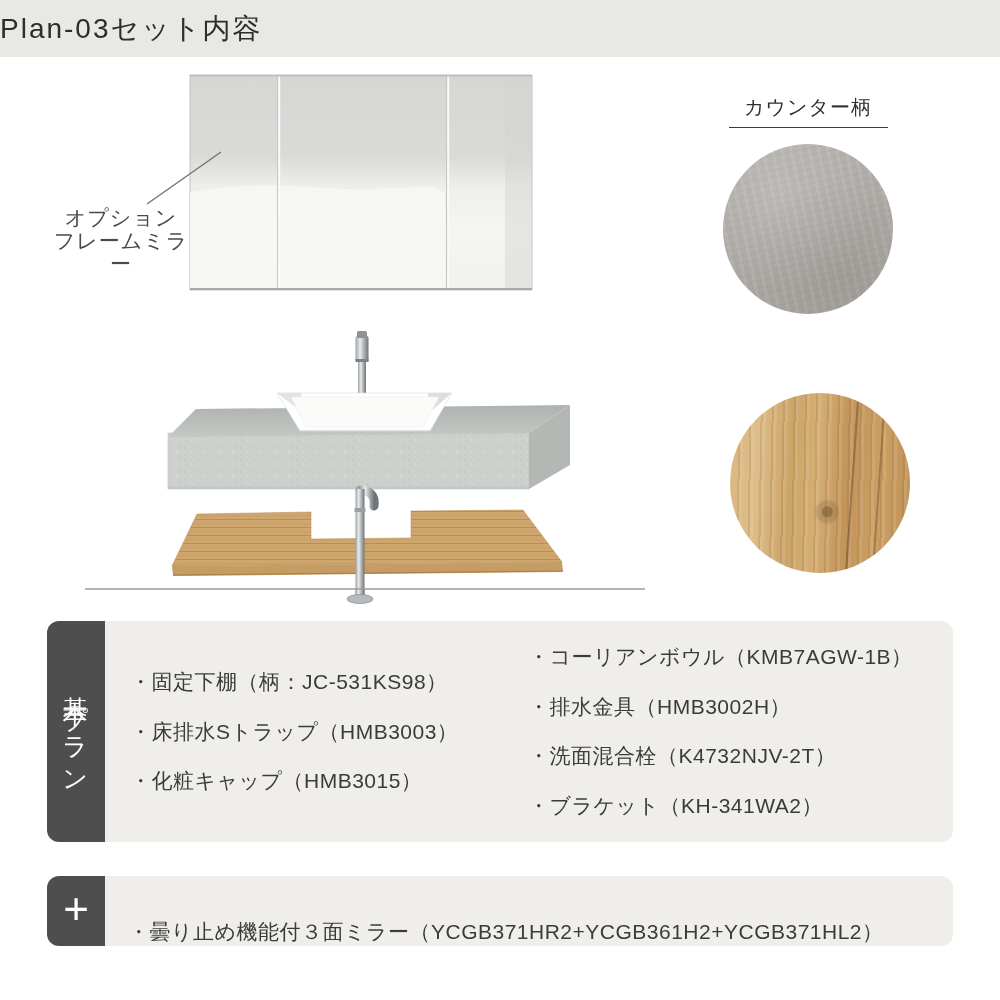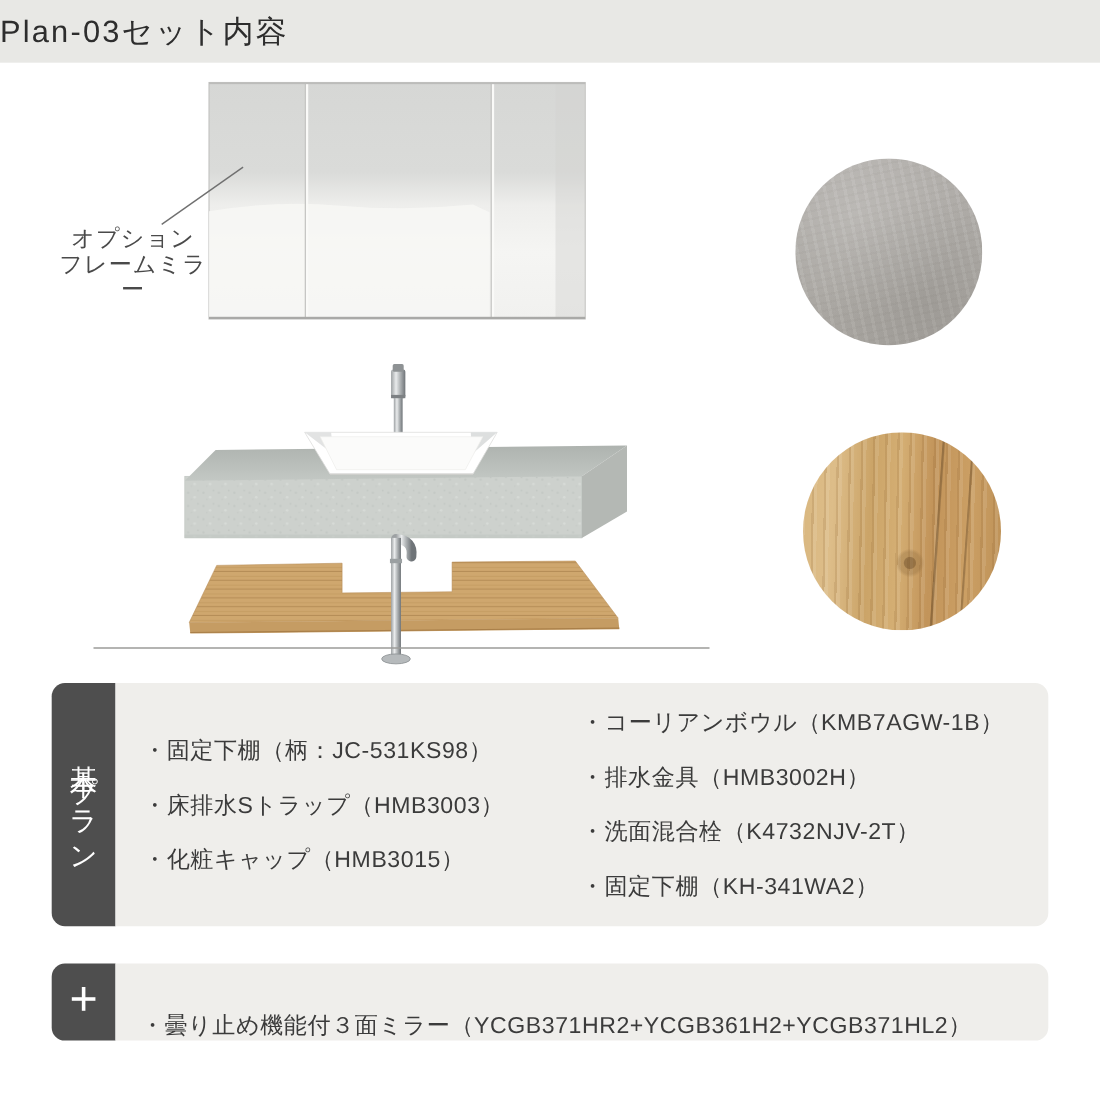--- a/index.html
+++ b/index.html
@@ -152,41 +152,45 @@
       </g>
 
       <line x1="85" y1="589" x2="645" y2="589" stroke="#9b9b99" stroke-width="1.4"></line>
     </svg>
 
     <div class="mirror-label">
       <div>オプション</div>
       <div>フレームミラー</div>
     </div>
 
+    <div class="swatch-label counter-label-pos">
+      <span>カウンター柄</span>
+      <div class="swatch-underline" style="width:159px"></div>
+    </div>
     <div class="swatch swatch-concrete"></div>
 
     <div class="swatch swatch-wood"></div>
 
   </div>
 
   <section class="plan-row basic">
     <div class="plan-side">
       <span class="vertical-text">基本プラン</span>
     </div>
     <div class="plan-panel">
       <ul class="plan-col left">
         <li>・固定下棚（柄：JC-531KS98）</li>
         <li>・床排水Sトラップ（HMB3003）</li>
         <li>・化粧キャップ（HMB3015）</li>
       </ul>
       <ul class="plan-col right">
         <li>・コーリアンボウル（KMB7AGW-1B）</li>
         <li>・排水金具（HMB3002H）</li>
         <li>・洗面混合栓（K4732NJV-2T）</li>
-        <li>・固定下棚（KH-341WA2）</li>
+        <li>・ブラケット（KH-341WA2）</li>
       </ul>
     </div>
   </section>
 
   <section class="plan-row plus">
     <div class="plan-side">
       <span class="plus-sign">+</span>
     </div>
     <div class="plan-panel plus-panel">
       <div>・曇り止め機能付３面ミラー（YCGB371HR2+YCGB361H2+YCGB371HL2）</div>

